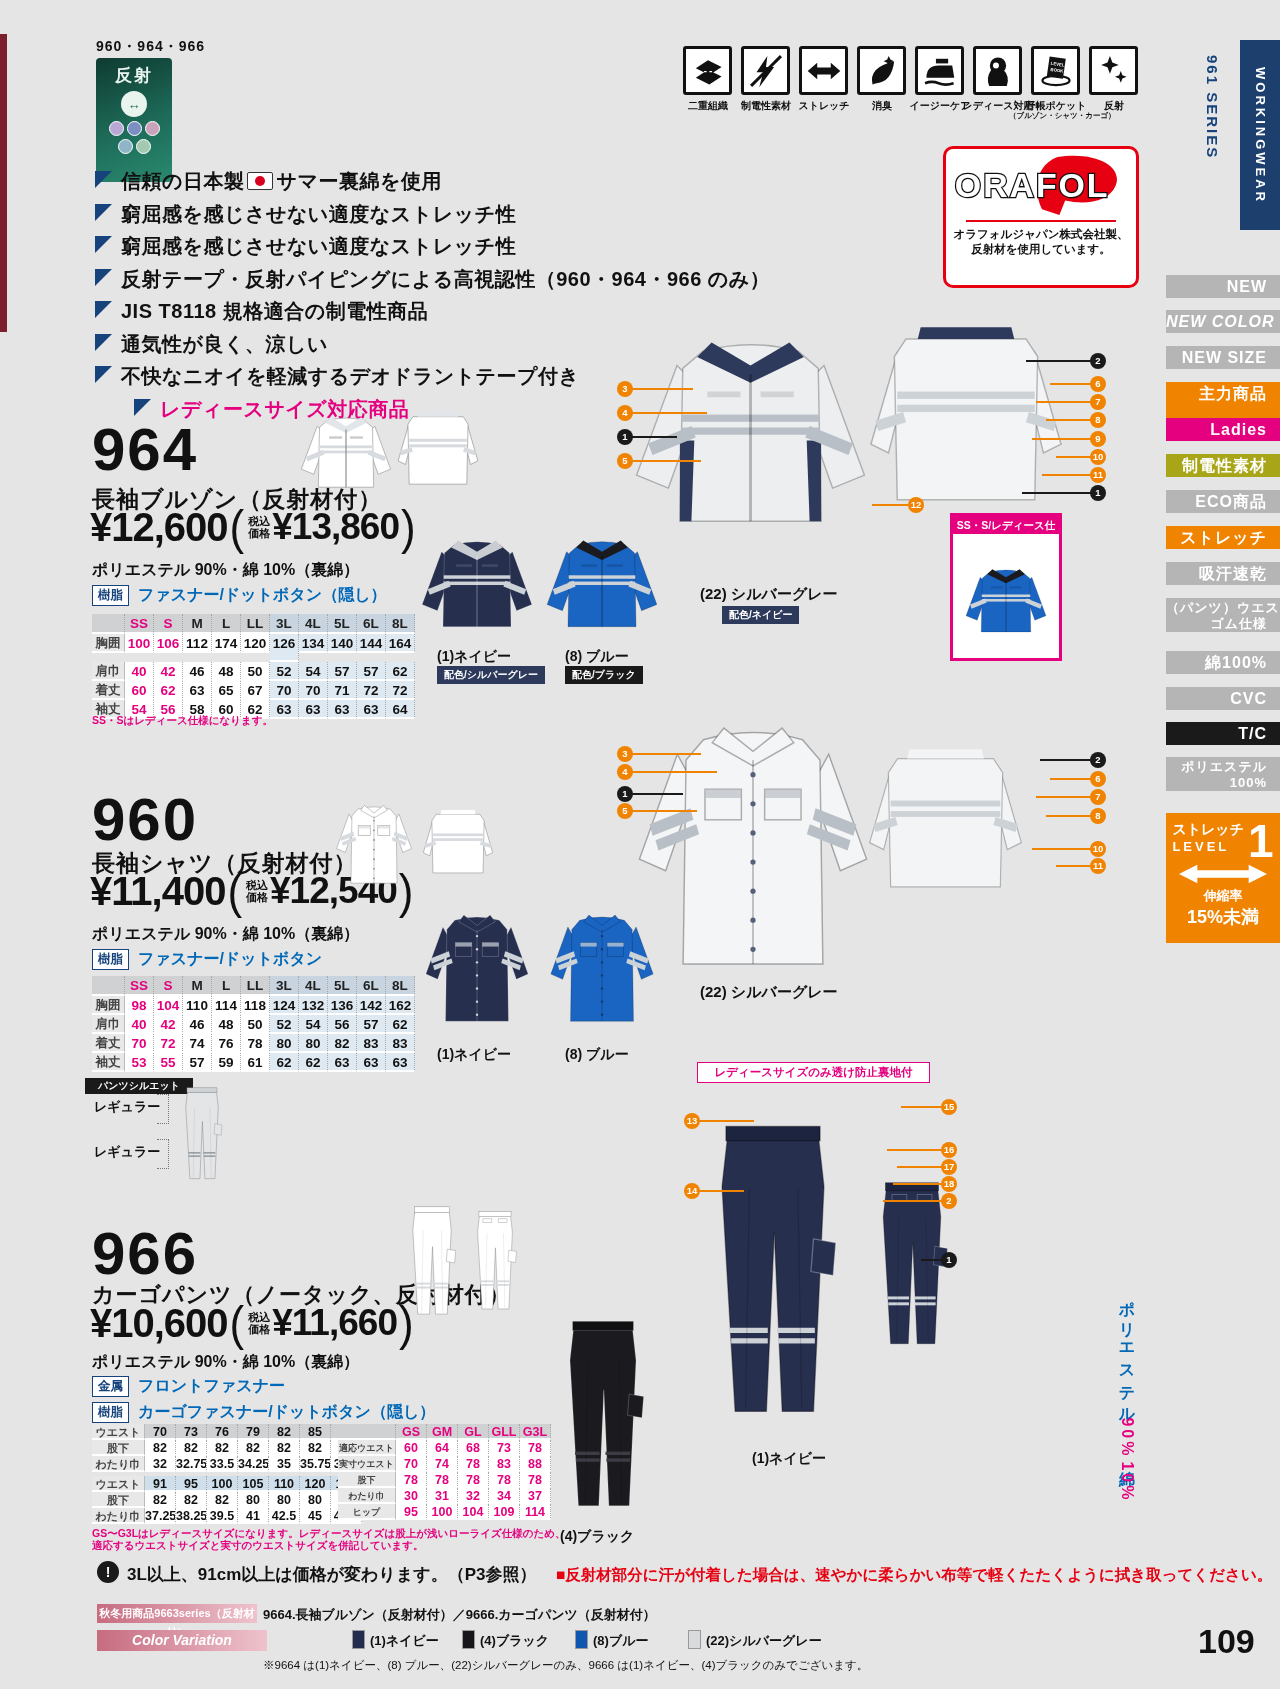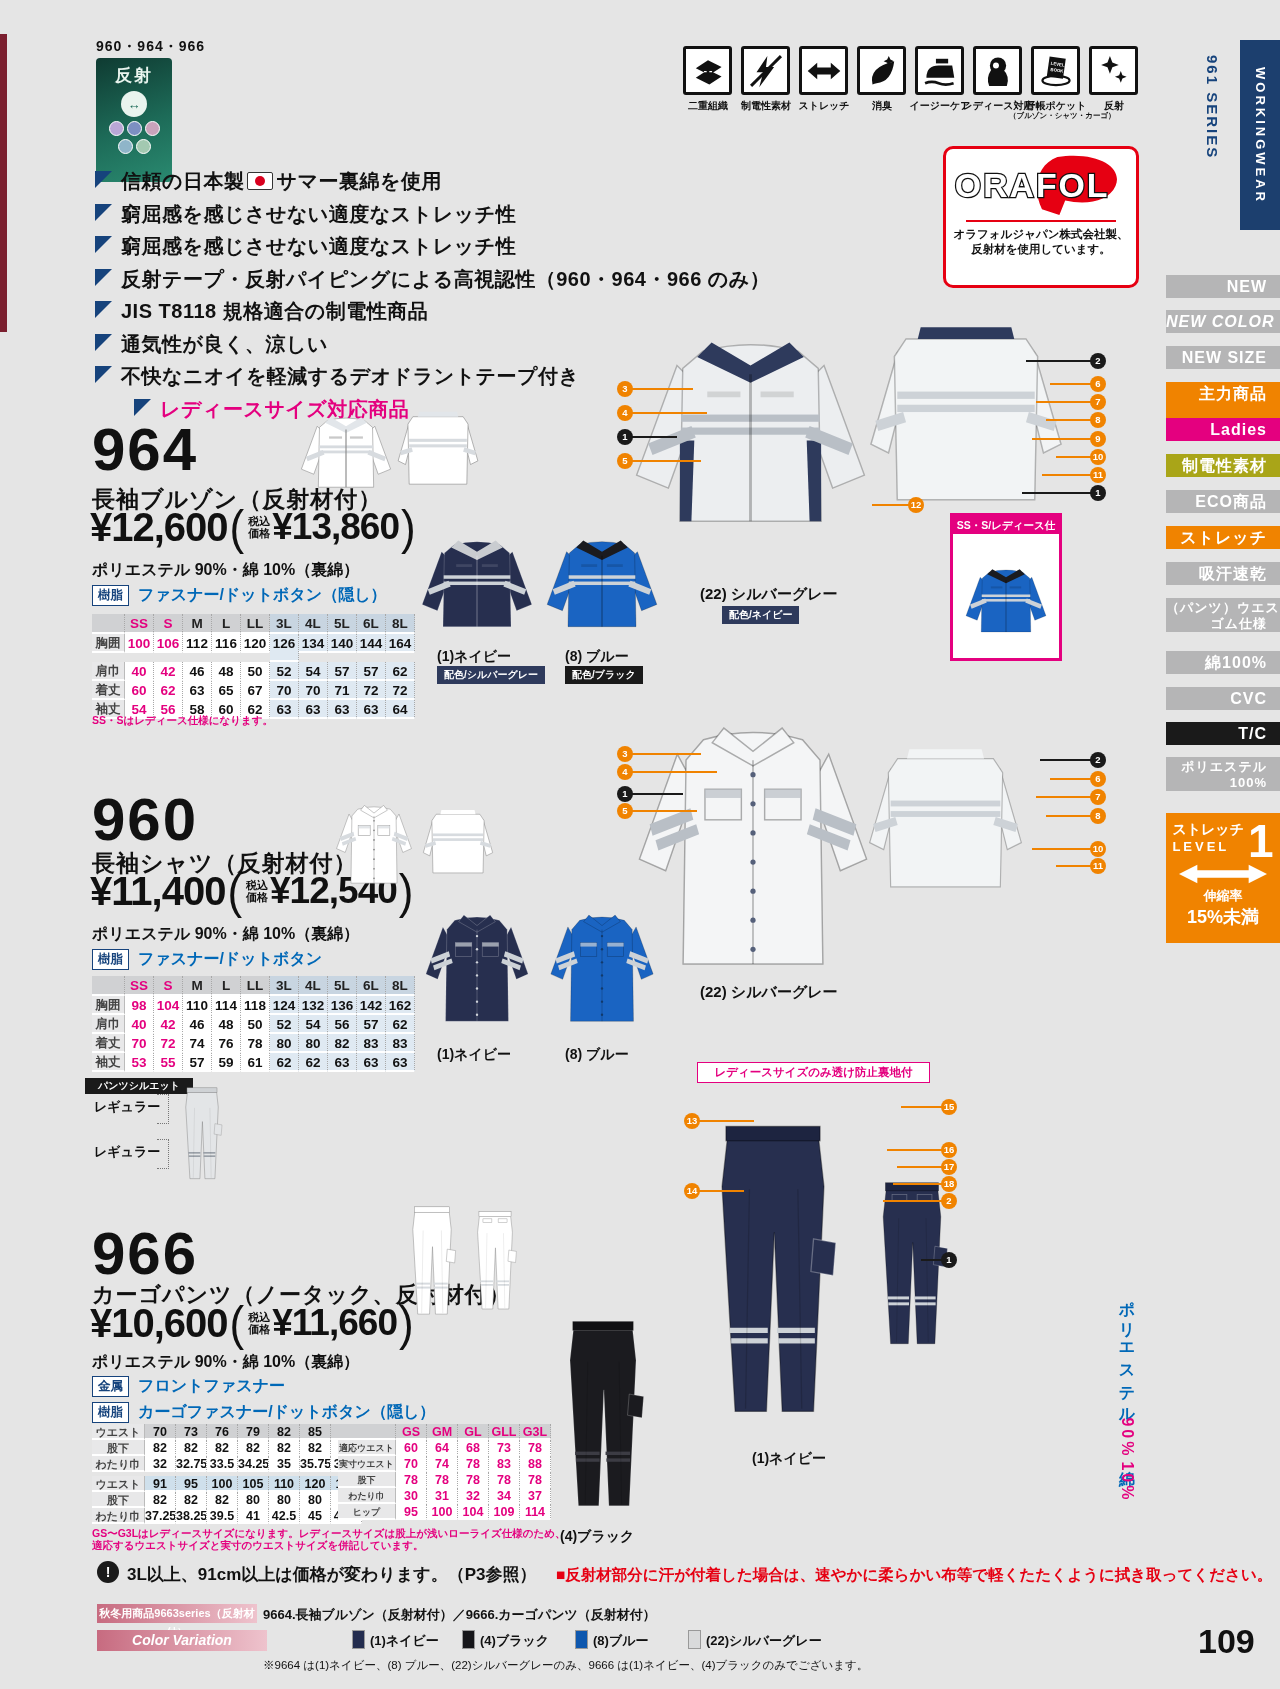--- a/index.html
+++ b/index.html
@@ -184,21 +184,21 @@
       <div class="h" style="height: 20px; line-height: 20px; font-size: 13.5px;">LL</div>
       <div class="h hBlue" style="height: 20px; line-height: 20px; font-size: 13.5px;">3L</div>
       <div class="h hBlue" style="height: 20px; line-height: 20px; font-size: 13.5px;">4L</div>
       <div class="h hBlue" style="height: 20px; line-height: 20px; font-size: 13.5px;">5L</div>
       <div class="h hBlue" style="height: 20px; line-height: 20px; font-size: 13.5px;">6L</div>
       <div class="h hBlue" style="height: 20px; line-height: 20px; font-size: 13.5px;">8L</div>
       <div class="lab" style="height: 19px; line-height: 19px; font-size: 12.5px;">胸囲</div>
       <div class="v pinkT" style="height: 19px; line-height: 19px; font-size: 13.5px;">100</div>
       <div class="v pinkT" style="height: 19px; line-height: 19px; font-size: 13.5px;">106</div>
       <div class="v" style="height: 19px; line-height: 19px; font-size: 13.5px;">112</div>
-      <div class="v" style="height: 19px; line-height: 19px; font-size: 13.5px;">116</div>
+      <div class="v" style="height: 19px; line-height: 19px; font-size: 13.5px;">174</div>
       <div class="v" style="height: 19px; line-height: 19px; font-size: 13.5px;">120</div>
       <div class="v vBlue" style="height: 28px; line-height: 19px; font-size: 13.5px;">126</div>
       <div class="v vBlue" style="height: 19px; line-height: 19px; font-size: 13.5px;">134</div>
       <div class="v vBlue" style="height: 19px; line-height: 19px; font-size: 13.5px;">140</div>
       <div class="v vBlue" style="height: 19px; line-height: 19px; font-size: 13.5px;">144</div>
       <div class="v vBlue" style="height: 19px; line-height: 19px; font-size: 13.5px;">164</div>
       <div class="lab" style="height: 19px; line-height: 19px; font-size: 12.5px;">肩巾</div>
       <div class="v pinkT" style="height: 19px; line-height: 19px; font-size: 13.5px;">40</div>
       <div class="v pinkT" style="height: 19px; line-height: 19px; font-size: 13.5px;">42</div>
       <div class="v" style="height: 19px; line-height: 19px; font-size: 13.5px;">46</div>

